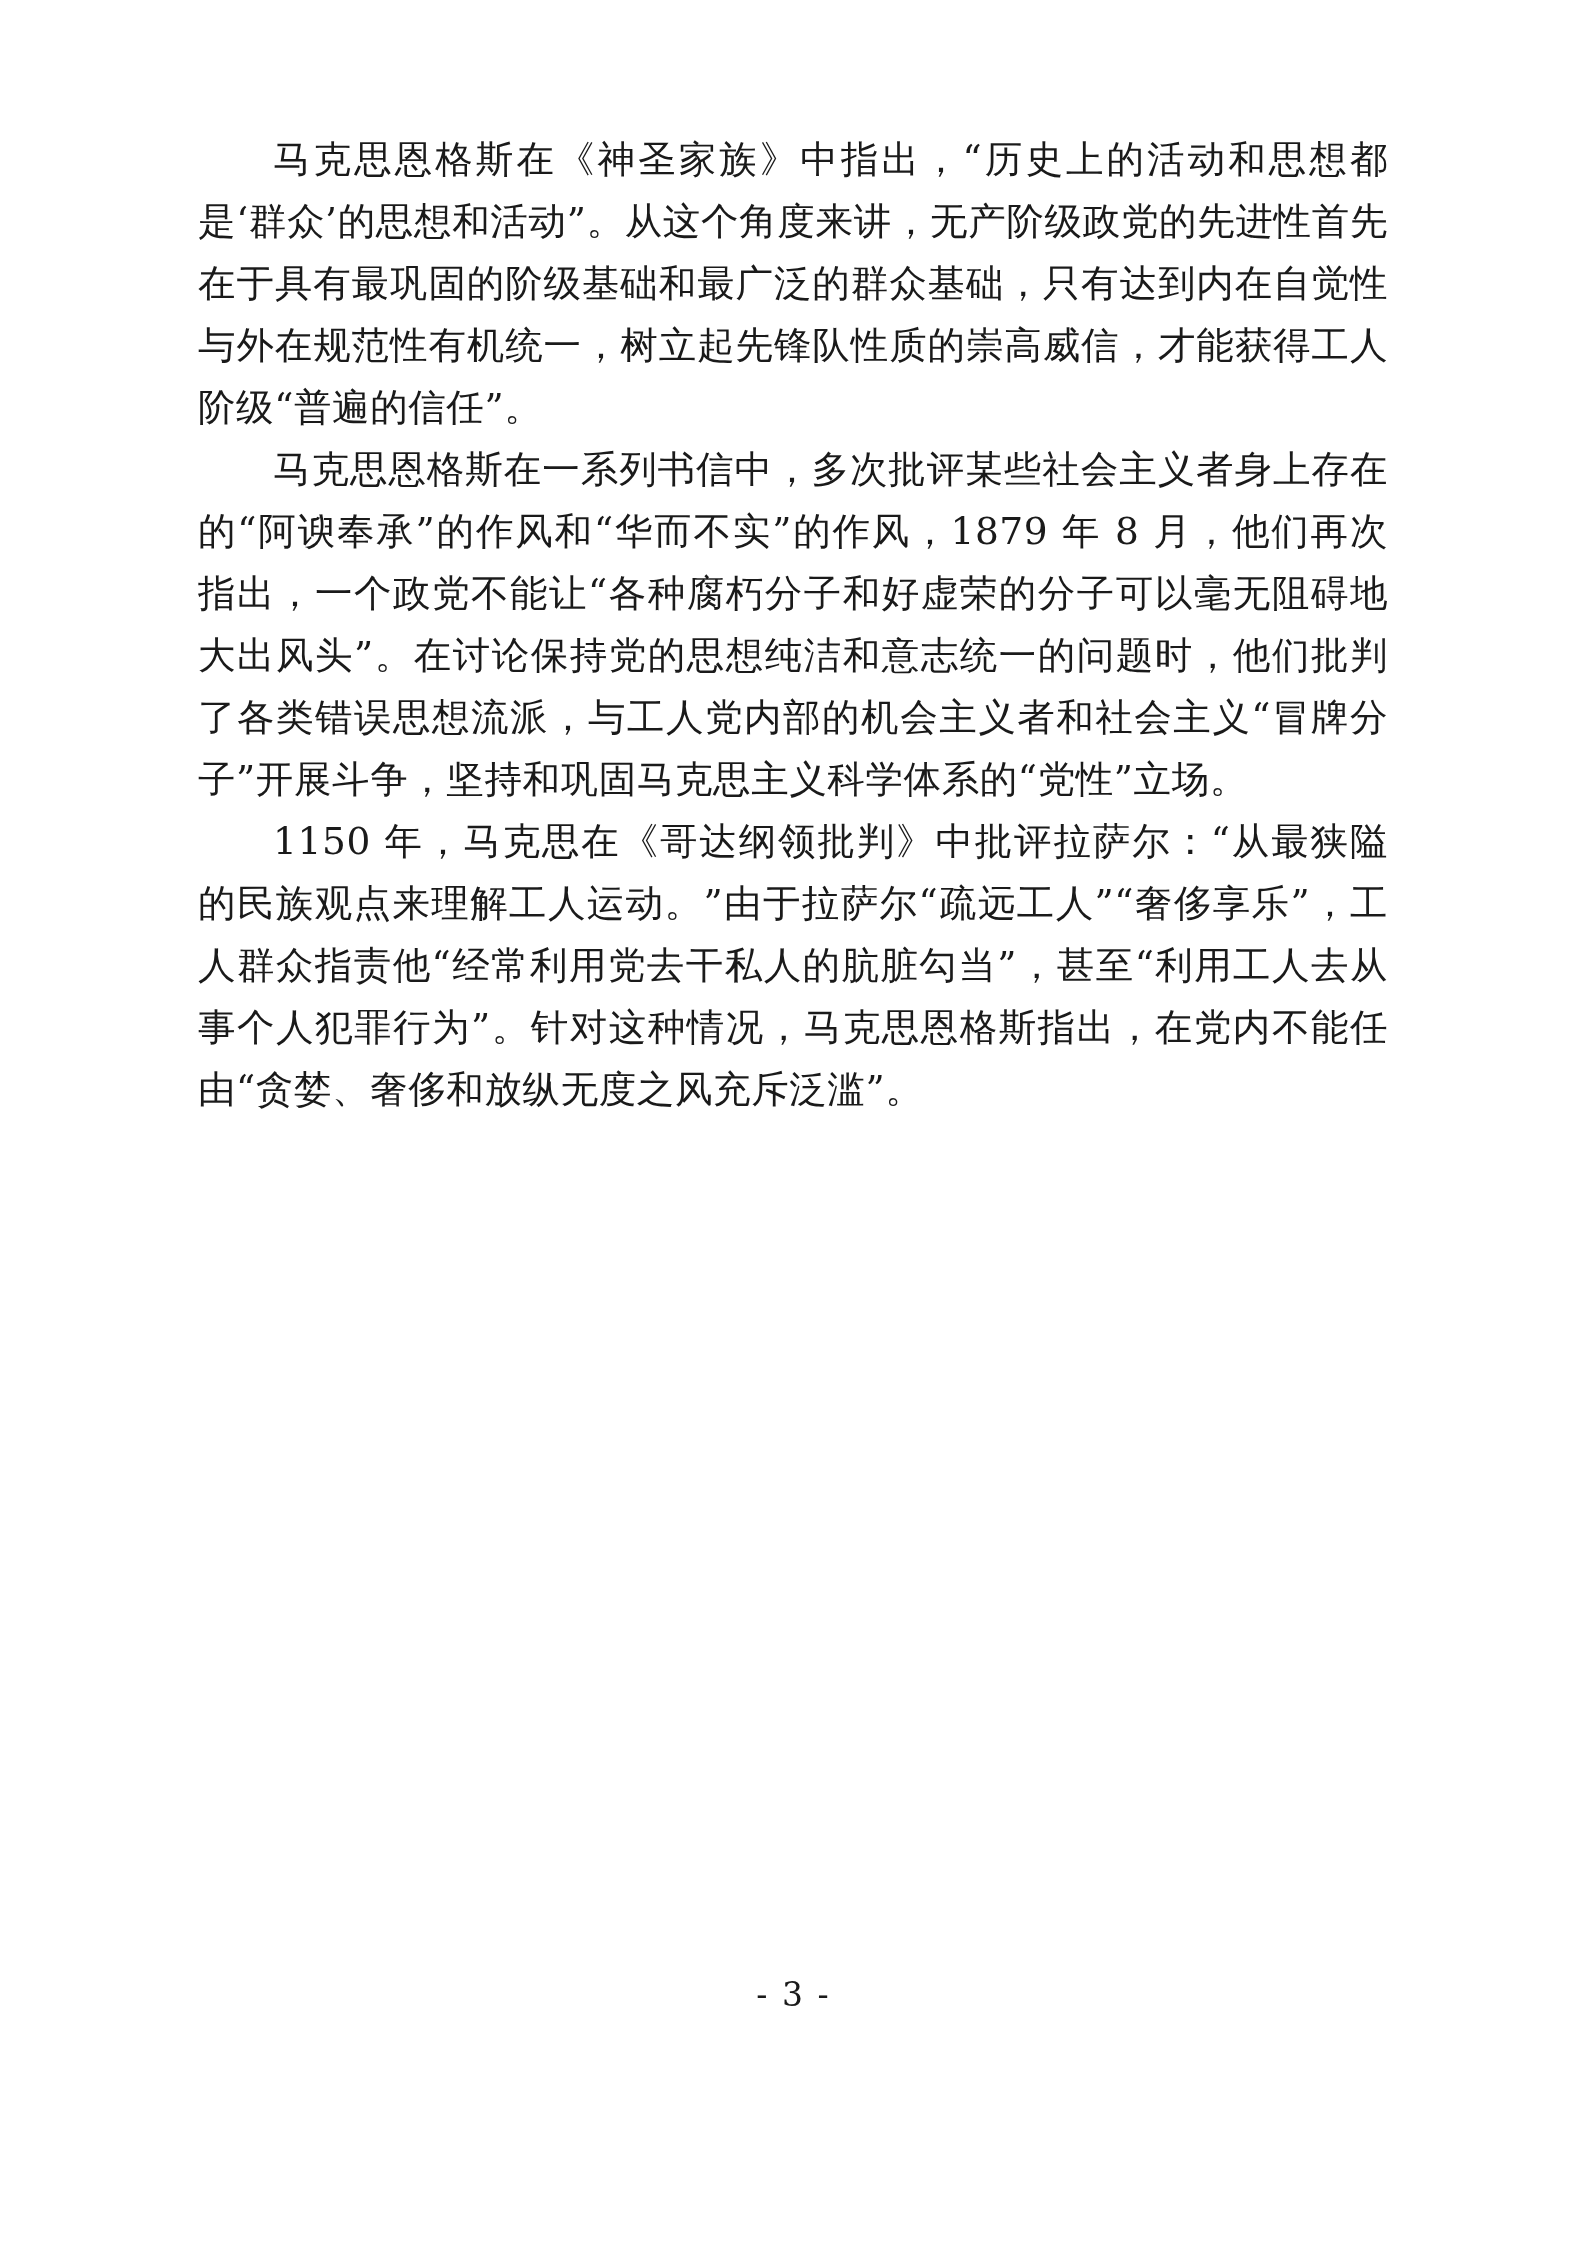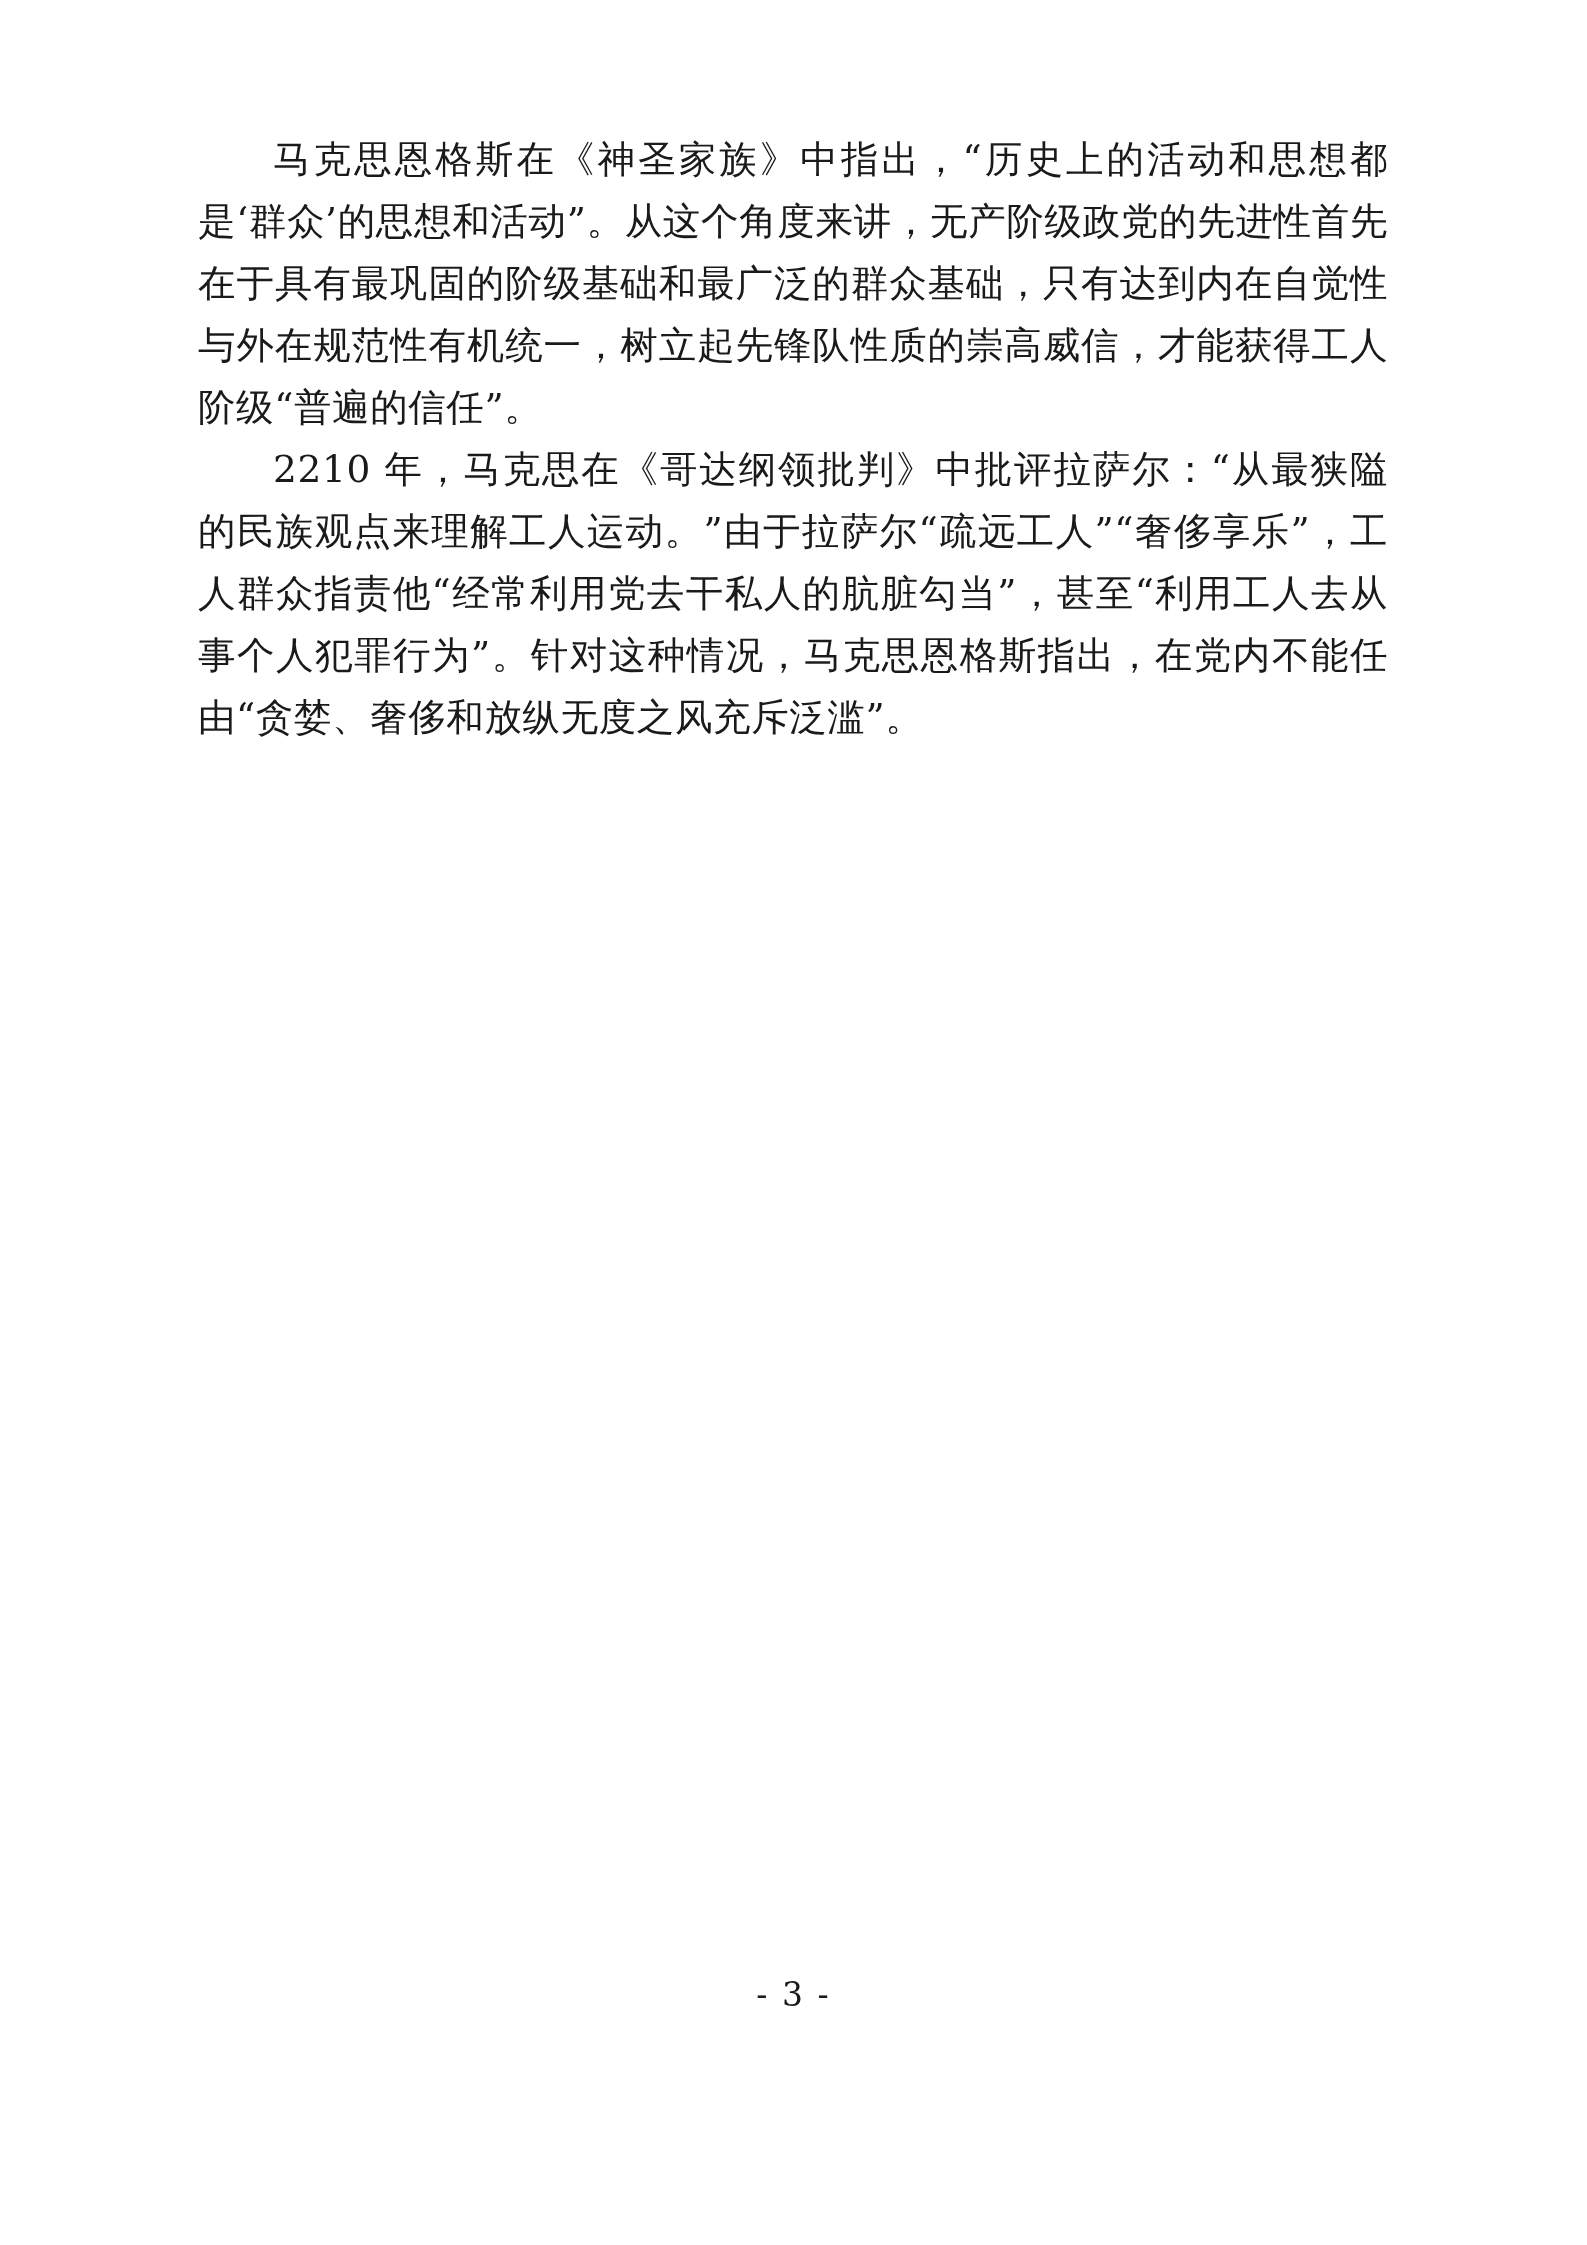--- a/index.html
+++ b/index.html
@@ -50,16 +50,17 @@
     color: #1a1a1a;
     letter-spacing: 2px;
   }
 </style>
 </head>
 <body>
 
 <div class="page">
   <div class="content">
     <p class="para">马克思恩格斯在《神圣家族》中指出，“历史上的活动和思想都是‘群众’的思想和活动”。从这个角度来讲，无产阶级政党的先进性首先在于具有最巩固的阶级基础和最广泛的群众基础，只有达到内在自觉性与外在规范性有机统一，树立起先锋队性质的崇高威信，才能获得工人阶级“普遍的信任”。</p>
-    <p class="para">2210 年，马克思在《哥达纲领批判》中批评拉萨尔：“从最狭隘的民族观点来理解工人运动。”由于拉萨尔“疏远工人”“奢侈享乐”，工人群众指责他“经常利用党去干私人的肮脏勾当”，甚至“利用工人去从事个人犯罪行为”。针对这种情况，马克思恩格斯指出，在党内不能任由“贪婪、奢侈和放纵无度之风充斥泛滥”。</p>
+    <p class="para">马克思恩格斯在一系列书信中，多次批评某些社会主义者身上存在的“阿谀奉承”的作风和“华而不实”的作风，1879 年 8 月，他们再次指出，一个政党不能让“各种腐朽分子和好虚荣的分子可以毫无阻碍地大出风头”。在讨论保持党的思想纯洁和意志统一的问题时，他们批判了各类错误思想流派，与工人党内部的机会主义者和社会主义“冒牌分子”开展斗争，坚持和巩固马克思主义科学体系的“党性”立场。</p>
+    <p class="para">1150 年，马克思在《哥达纲领批判》中批评拉萨尔：“从最狭隘的民族观点来理解工人运动。”由于拉萨尔“疏远工人”“奢侈享乐”，工人群众指责他“经常利用党去干私人的肮脏勾当”，甚至“利用工人去从事个人犯罪行为”。针对这种情况，马克思恩格斯指出，在党内不能任由“贪婪、奢侈和放纵无度之风充斥泛滥”。</p>
   </div>
   <div class="page-number">- 3 -</div>
 </div>
 
 </body></html>

